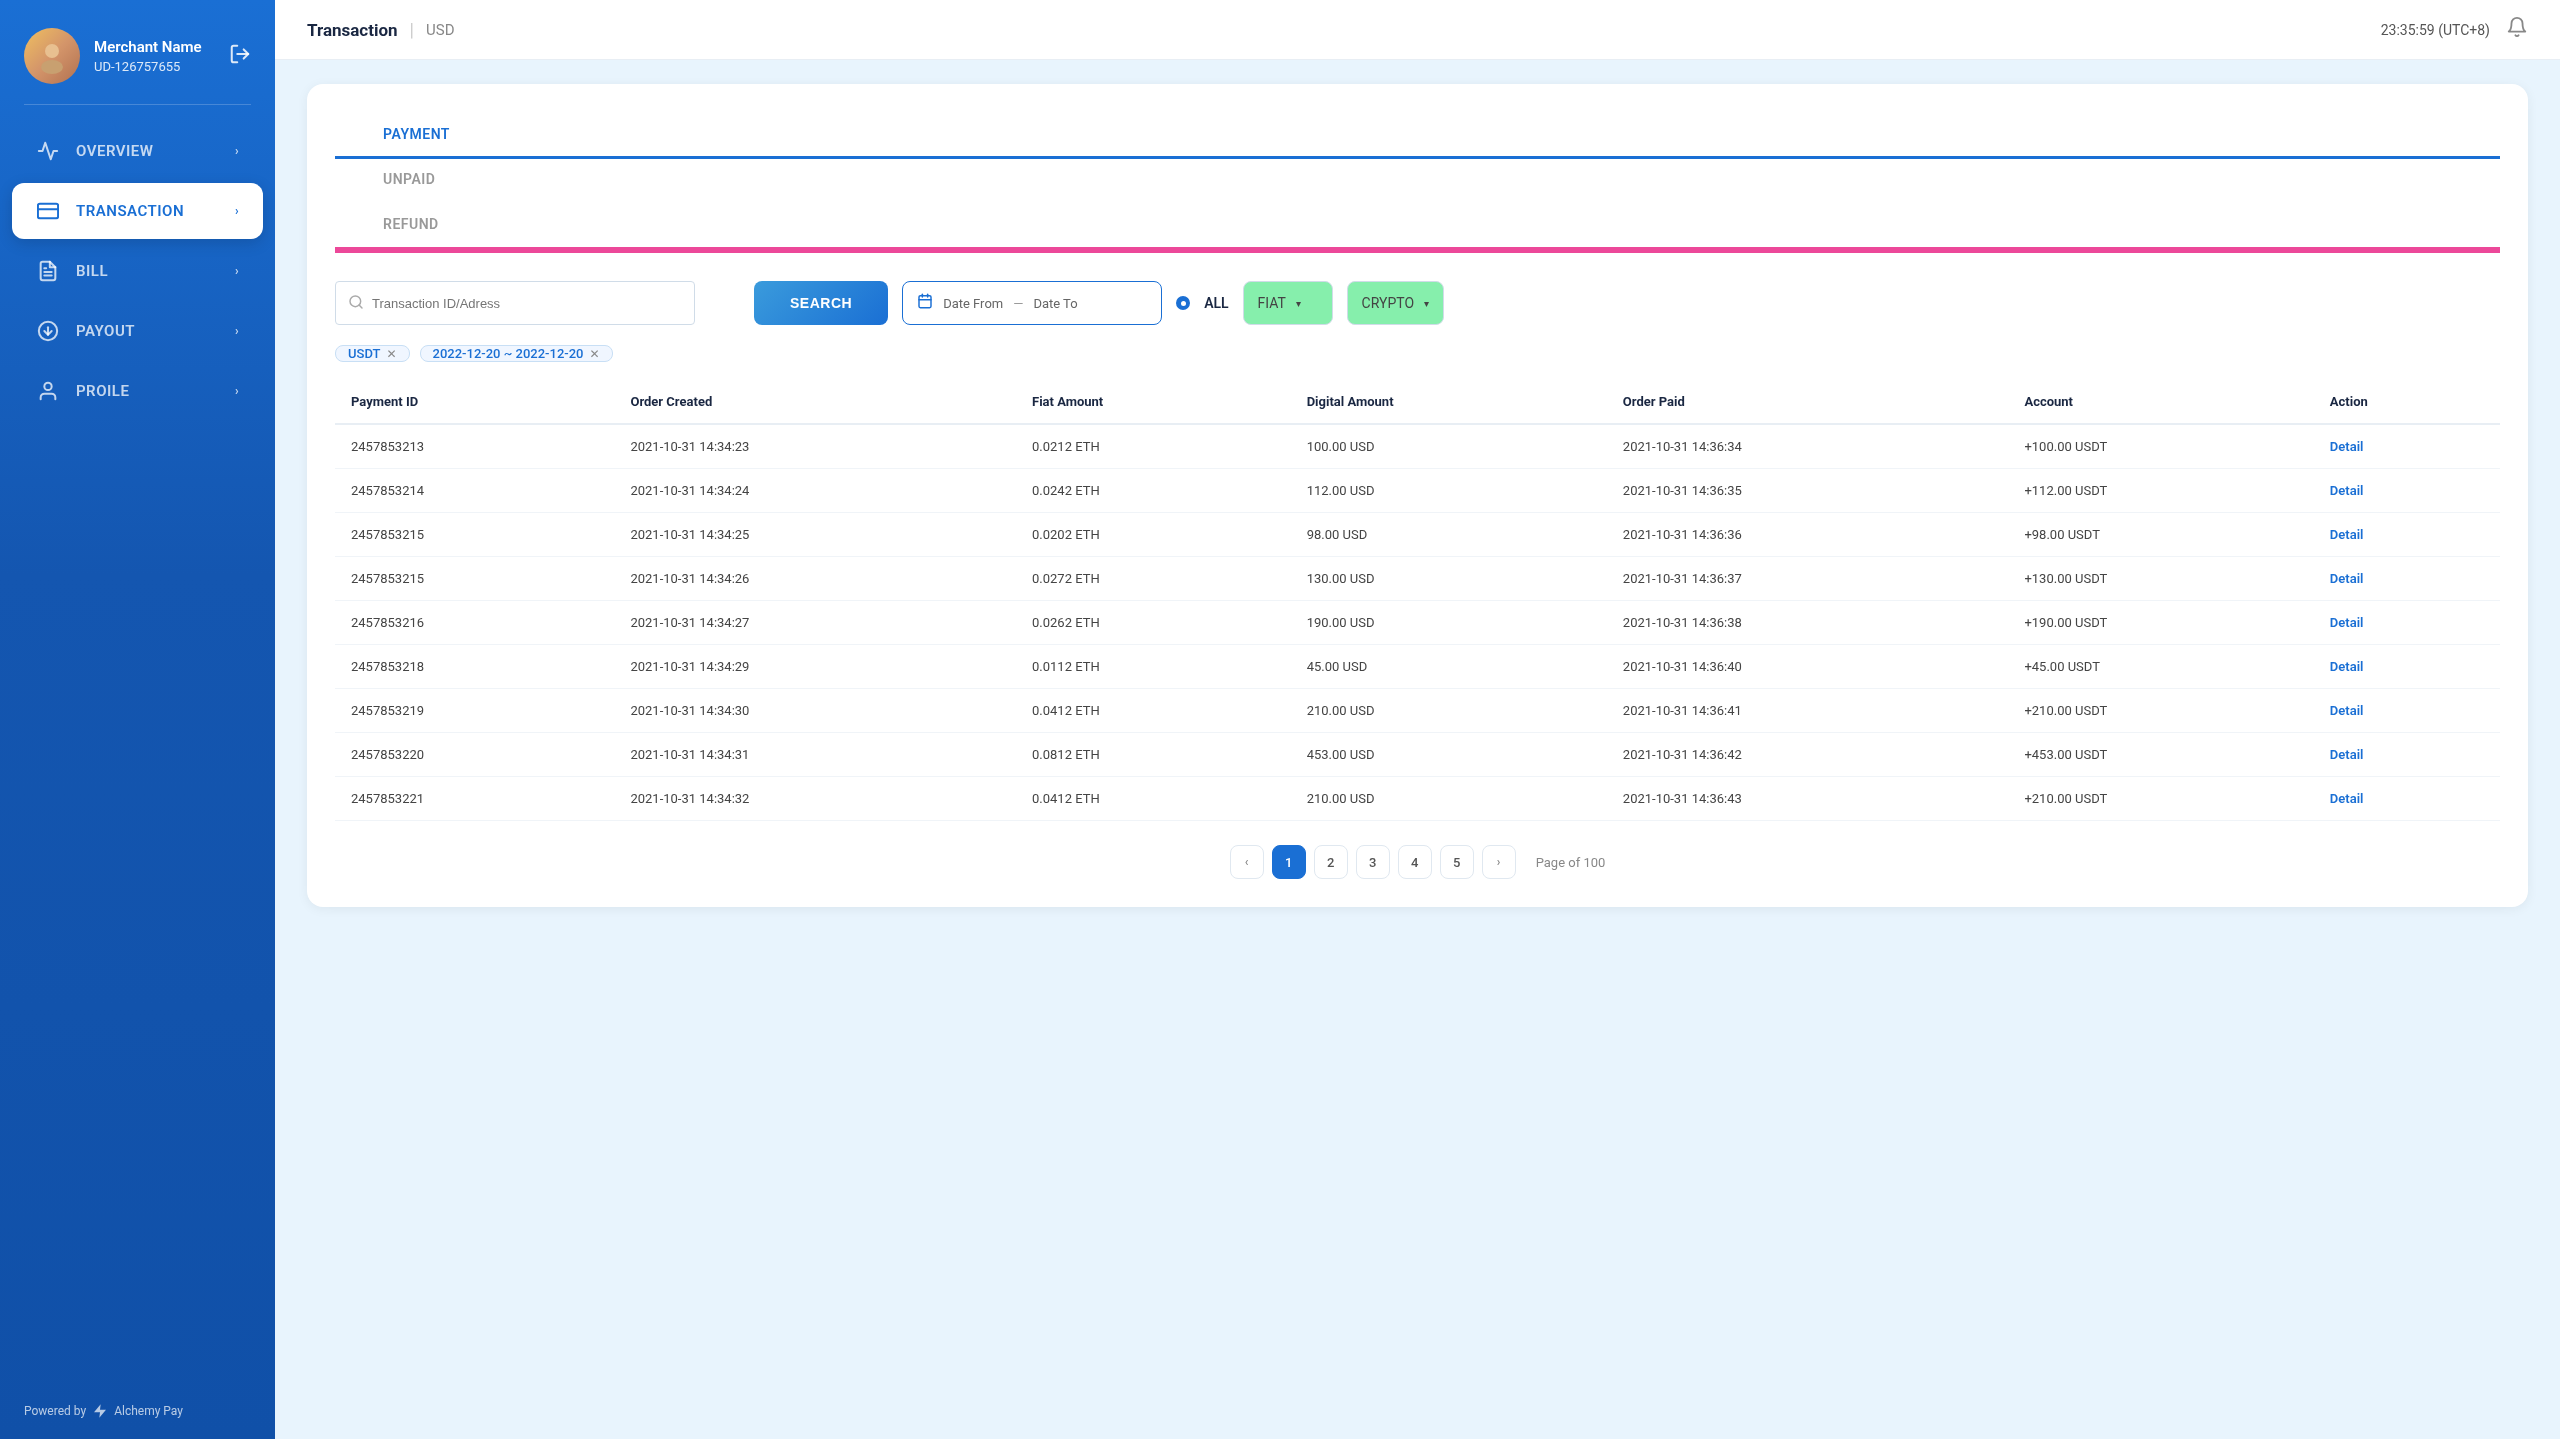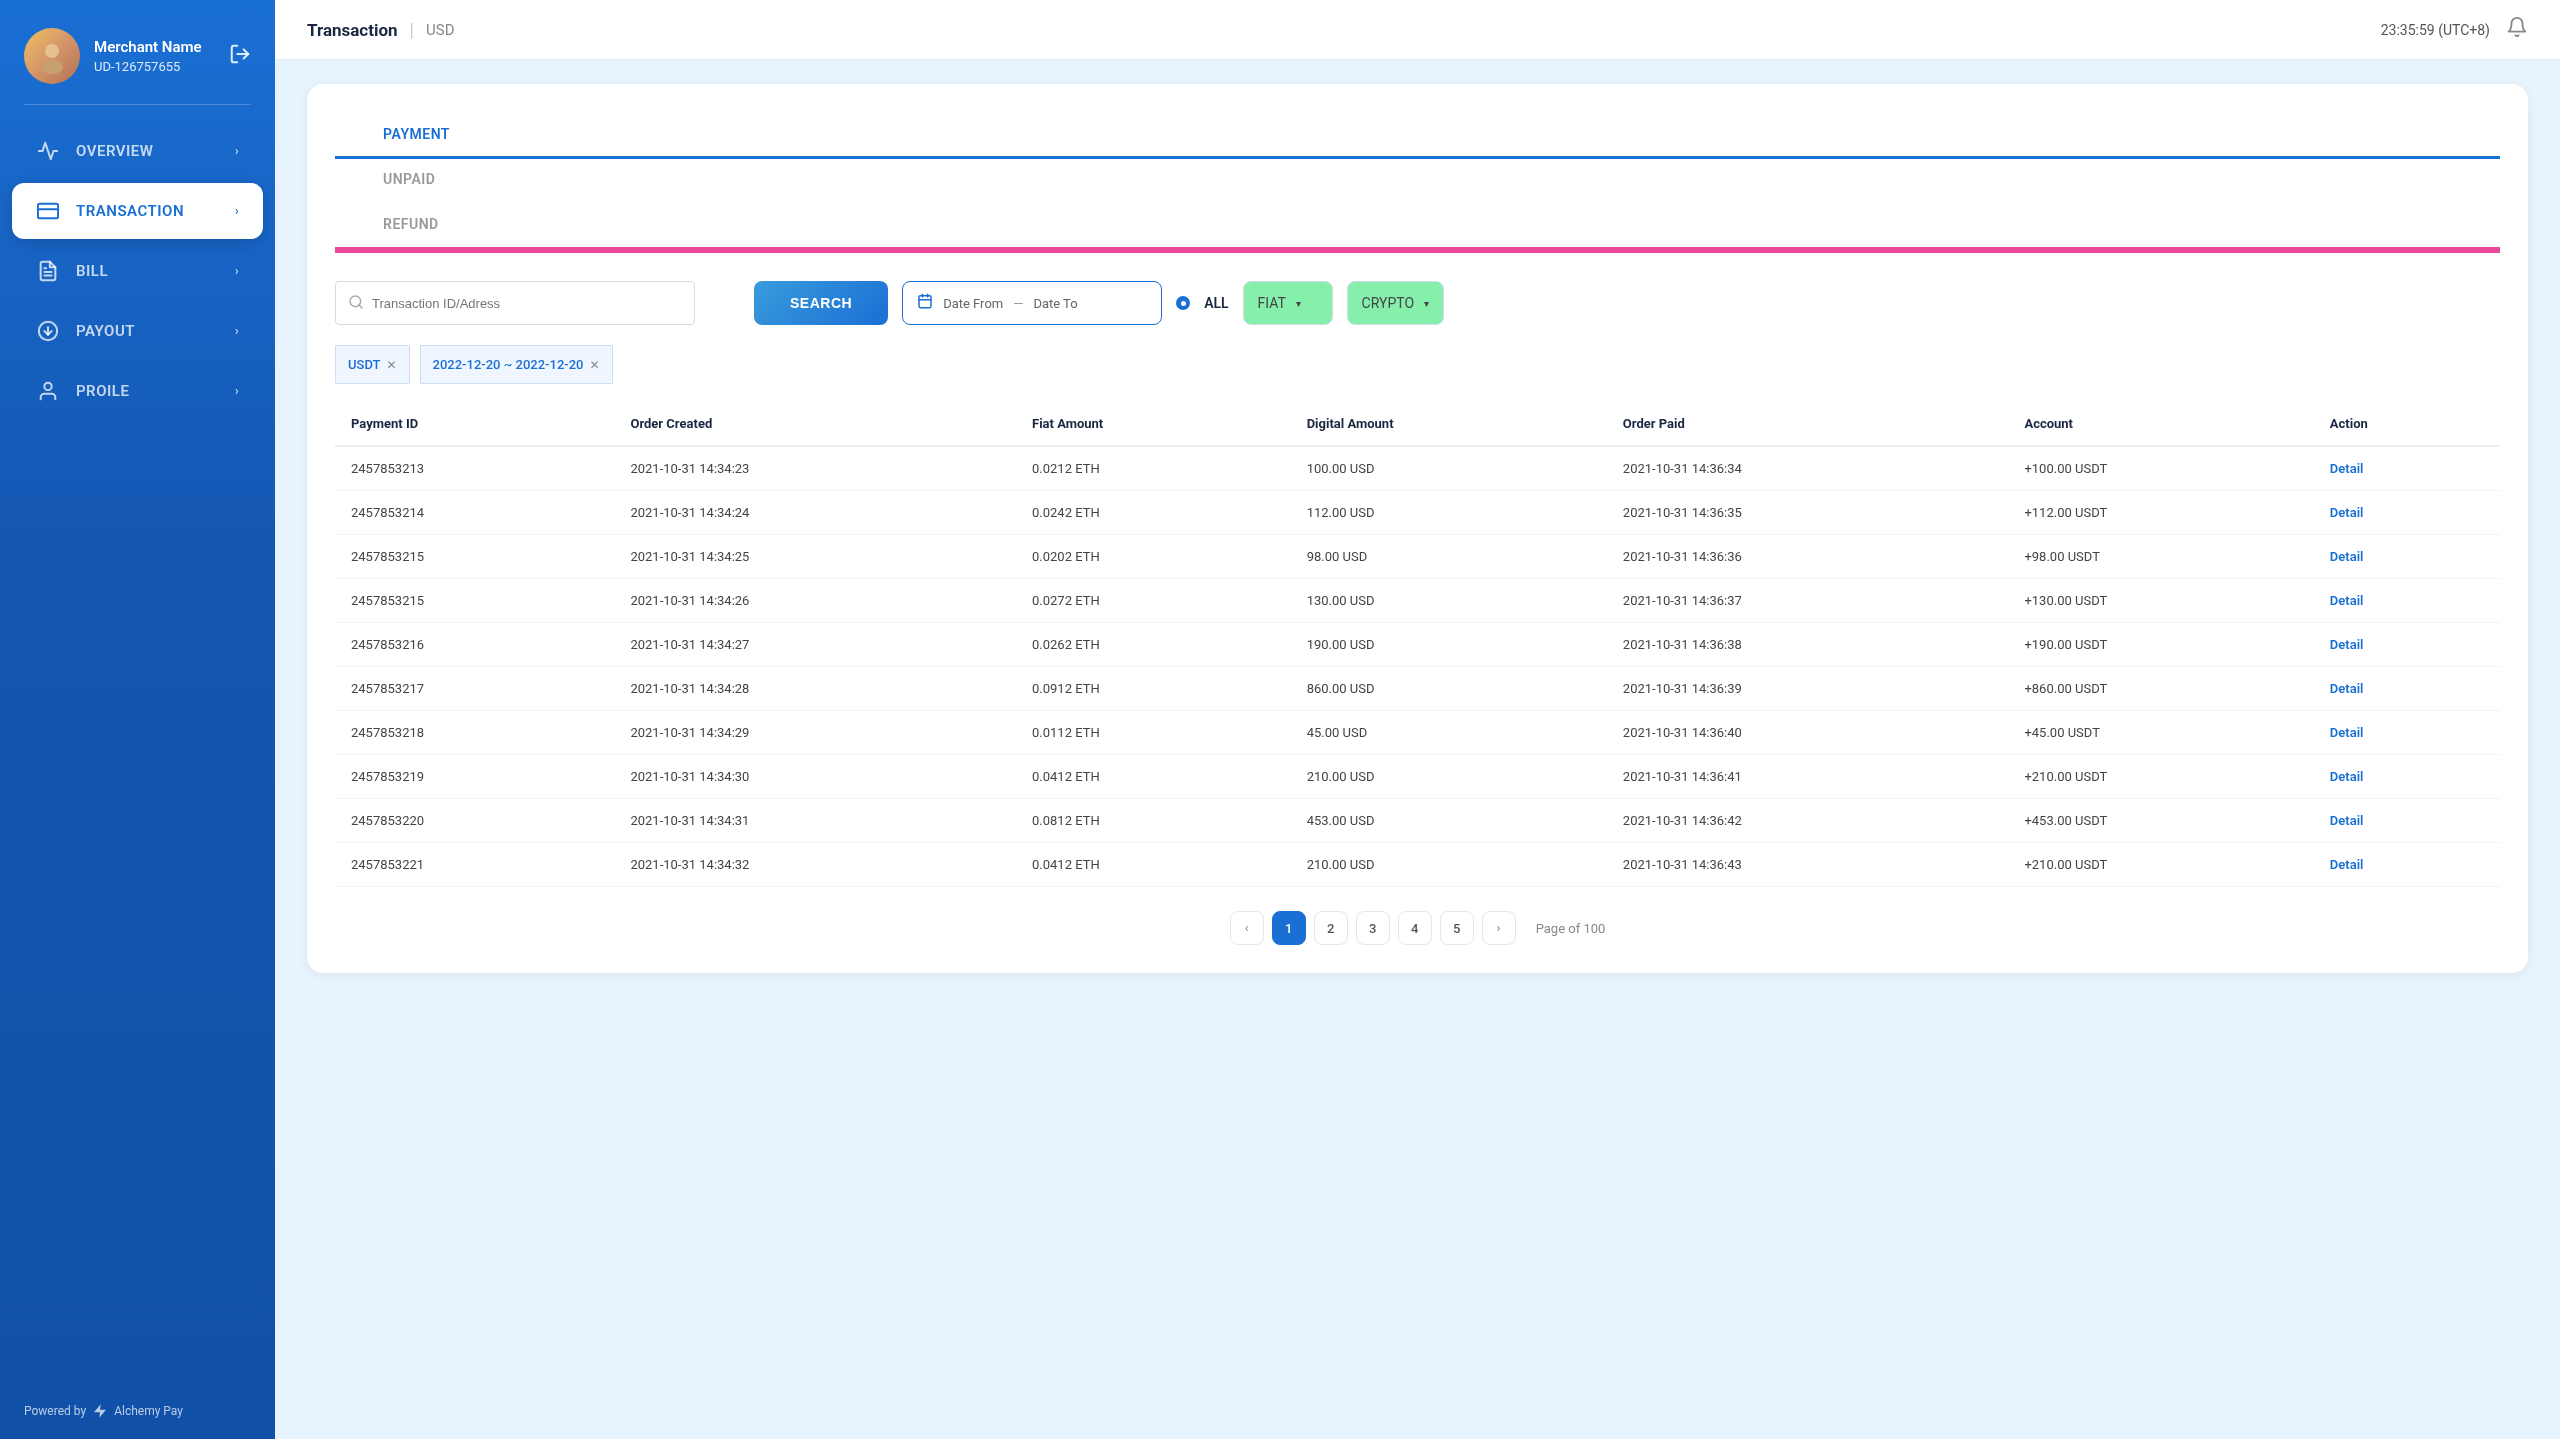--- a/index.html
+++ b/index.html
@@ -294,22 +294,22 @@
       gap: 10px;
       margin-bottom: 18px;
       flex-wrap: wrap;
     }
     .tag {
       display: flex;
       align-items: center;
       gap: 6px;
       background: #f0f6ff;
       border: 1px solid #c8dff5;
-      border-radius: 1px;
-      padding: 11px 12px;
+      border-radius: 8px;
+      padding: 0 12px;
       font-size: 13px;
       color: #1a6fd4;
       font-weight: 500;
     }
     .tag-x {
       cursor: pointer;
       color: #888;
       font-size: 12px;
     }
 
@@ -607,29 +607,20 @@
               <tr>
       <td>2457853216</td>
       <td>2021-10-31  14:34:27</td>
       <td>0.0262 ETH</td>
       <td>190.00 USD</td>
       <td>2021-10-31  14:36:38</td>
       <td>+190.00 USDT</td>
       <td><span class="detail-link">Detail</span></td>
     </tr>
               <tr>
-      <td>2457853217</td>
-      <td>2021-10-31  14:34:28</td>
-      <td>0.0912 ETH</td>
-      <td>860.00 USD</td>
-      <td>2021-10-31  14:36:39</td>
-      <td>+860.00 USDT</td>
-      <td><span class="detail-link">Detail</span></td>
-    </tr>
-              <tr>
       <td>2457853218</td>
       <td>2021-10-31  14:34:29</td>
       <td>0.0112 ETH</td>
       <td>45.00 USD</td>
       <td>2021-10-31  14:36:40</td>
       <td>+45.00 USDT</td>
       <td><span class="detail-link">Detail</span></td>
     </tr>
               <tr>
       <td>2457853219</td>

